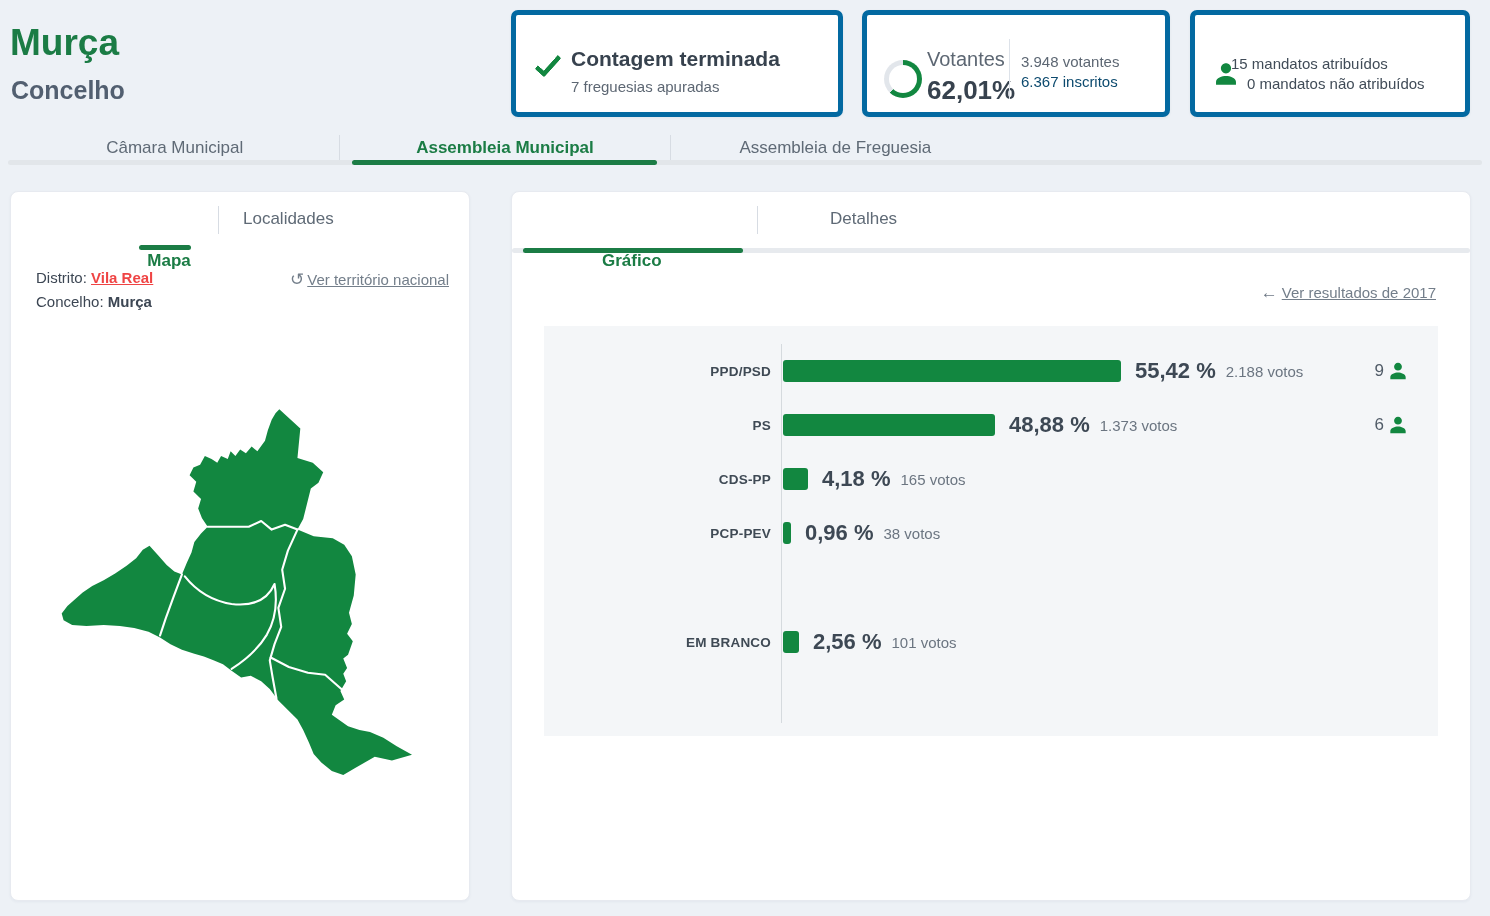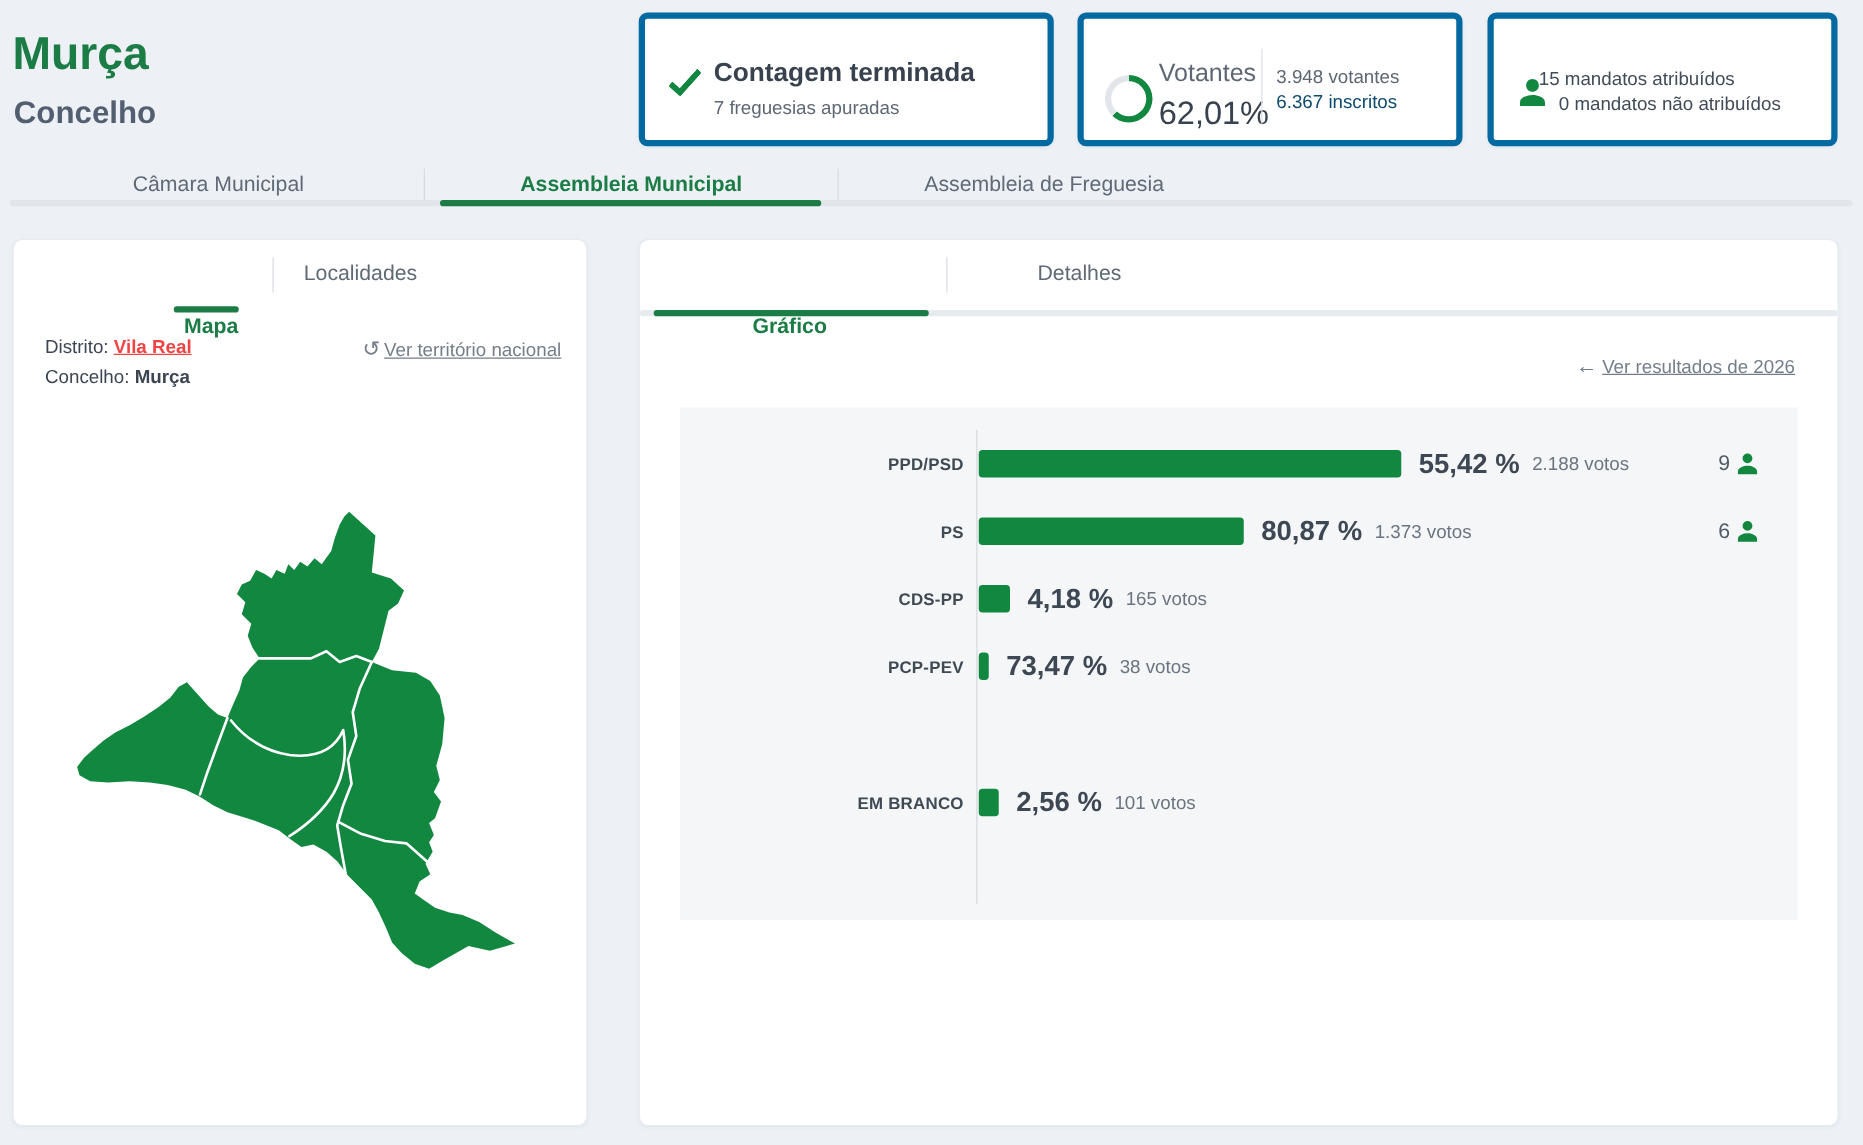--- a/index.html
+++ b/index.html
@@ -37,21 +37,21 @@
 
   .ring {
     position:absolute; left:17px; top:45px; width:38px; height:38px; border-radius:50%;
     background:conic-gradient(#128740 0deg 223deg, #e2e6eb 223deg 360deg);
   }
   .ring::after {
     content:""; position:absolute; left:5px; top:5px; width:28px; height:28px;
     border-radius:50%; background:#fff;
   }
   .card2-label   { position:absolute; left:60px; top:33px; font-size:20px; color:#5d6773; }
-  .card2-percent { position:absolute; left:60px; top:60px; font-size:26px; font-weight:400; color:#37424e; }
+  .card2-percent { position:absolute; left:60px; top:60px; font-size:26px; font-weight:700; color:#37424e; }
   .card2-divider { position:absolute; left:142px; top:24px; width:1px; height:60px; background:#dde2e9; }
   .card2-line1 { position:absolute; left:154px; top:38px; font-size:15px; color:#5d6773; }
   .card2-line2 { position:absolute; left:154px; top:58px; font-size:15px; color:#0c4a6e; }
 
   .person-icon { display:inline-block; vertical-align:middle; }
   .person-icon svg { display:block; }
   .card3-icon { position:absolute; left:18px; top:44px; }
   .card3-line1 { position:absolute; left:36px; top:40px; font-size:15px; color:#414c58; }
   .card3-line2 { position:absolute; left:52px; top:60px; font-size:15px; color:#414c58; }
 
@@ -210,21 +210,21 @@
 </div>
 
 <div class="abs panel panel-right">
   <div class="sub-tab active graph-tab">Gráfico</div>
   <div class="sub-divider graph-sub-divider"></div>
   <div class="sub-tab detalhes-tab">Detalhes</div>
   <div class="graph-track"></div>
   <div class="graph-track-active"></div>
 
   <div class="link-2017">
-    <span class="back-arrow">←</span><span class="link-text">Ver resultados de 2026</span>
+    <span class="back-arrow">←</span><span class="link-text">Ver resultados de 2017</span>
   </div>
 
   <div class="chart-area">
     <div class="chart-axis"></div>
     <div>
   <div class="chart-row">
     <div class="party-label">PPD/PSD</div>
     <div class="bar" style="width: 338px;"></div>
     <div class="percent-label">55,42 %</div>
     <div class="votes-label">2.188 votos</div>
@@ -234,21 +234,21 @@
         <svg width="20" height="22" viewBox="0 0 24 24" fill="#128740">
                 <path d="M12 11.5c2.6 0 4.7-2.1 4.7-4.7S14.6 2.1 12 2.1 7.3 4.2 7.3 6.8s2.1 4.7 4.7 4.7zm0 2.3c-3.6 0-9.2 1.8-9.2 5.4V22h18.4v-2.8c0-3.6-5.6-5.4-9.2-5.4z"></path>
               </svg>
       </span>
     </div>
   </div>
 
   <div class="chart-row">
     <div class="party-label">PS</div>
     <div class="bar" style="width: 212px;"></div>
-    <div class="percent-label">80,87 %</div>
+    <div class="percent-label">48,88 %</div>
     <div class="votes-label">1.373 votos</div>
     <div class="mandates">
       <span class="mandates-count">6</span>
       <span class="person-icon">
         <svg width="20" height="22" viewBox="0 0 24 24" fill="#128740">
                 <path d="M12 11.5c2.6 0 4.7-2.1 4.7-4.7S14.6 2.1 12 2.1 7.3 4.2 7.3 6.8s2.1 4.7 4.7 4.7zm0 2.3c-3.6 0-9.2 1.8-9.2 5.4V22h18.4v-2.8c0-3.6-5.6-5.4-9.2-5.4z"></path>
               </svg>
       </span>
     </div>
   </div>
@@ -257,21 +257,21 @@
     <div class="party-label">CDS-PP</div>
     <div class="bar" style="width: 25px;"></div>
     <div class="percent-label">4,18 %</div>
     <div class="votes-label">165 votos</div>
 
   </div>
 
   <div class="chart-row">
     <div class="party-label">PCP-PEV</div>
     <div class="bar" style="width: 8px;"></div>
-    <div class="percent-label">73,47 %</div>
+    <div class="percent-label">0,96 %</div>
     <div class="votes-label">38 votos</div>
 
   </div>
 
   <div class="chart-row gap-before">
     <div class="party-label">EM BRANCO</div>
     <div class="bar" style="width: 16px;"></div>
     <div class="percent-label">2,56 %</div>
     <div class="votes-label">101 votos</div>
 

